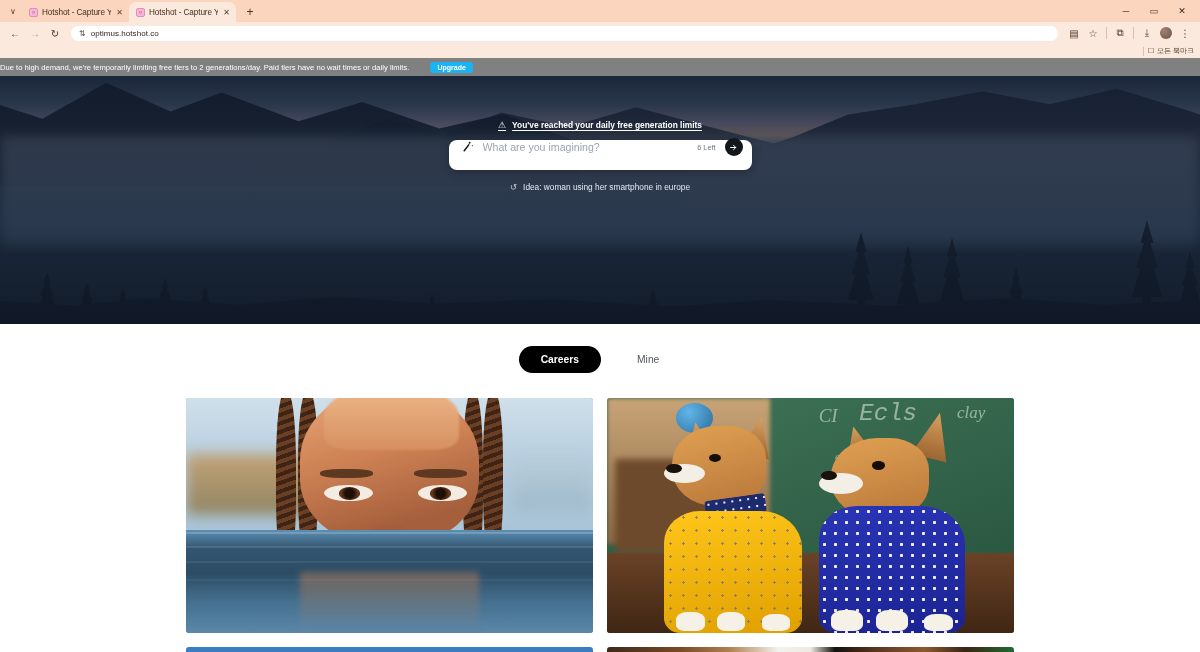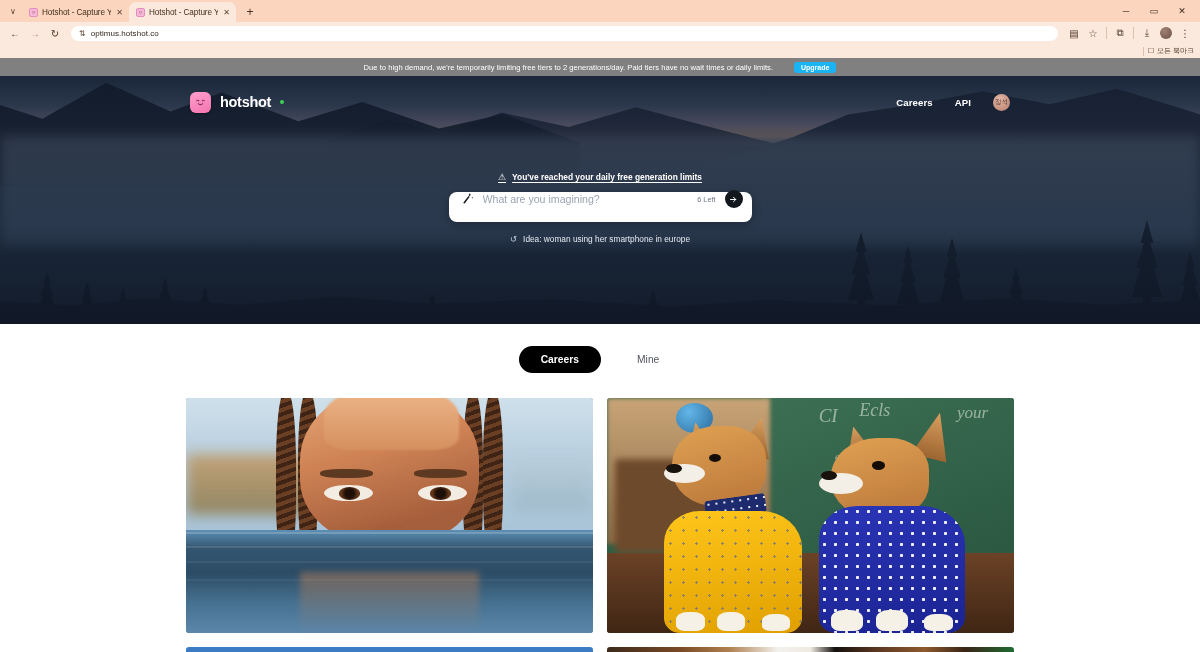--- a/index.html
+++ b/index.html
@@ -81,21 +81,21 @@
   }
   .bm-sep { width:1px; height:9px; background:#d9c2b2; }
   .bm-item {
     display:flex; align-items:center; gap:3px;
     font-size:7px; color:#4a3627;
   }
 
   
   #notice-banner {
     height:18px; background:#808080; display:flex;
-    align-items:center; justify-content:center; gap:21px;
+    align-items:center; justify-content:flex-start; gap:21px;
   }
   #notice-banner .notice-text { font-size:7.6px; color:#ffffff; letter-spacing:0.02px;}
   .upgrade-btn {
     background:#1ab4f5; color:#ffffff; font-size:7px; font-weight:bold;
     padding:2px 7px; border-radius:3px; line-height:1;
   }
 
   
   #hero {
     position:relative; height:248px; overflow:hidden;
@@ -452,39 +452,20 @@
       <div class="tree" style="left:888px; width:40px; height:78px;"></div>
       <div class="tree" style="left:930px; width:44px; height:86px;"></div>
       <div class="tree" style="left:1000px;width:32px; height:56px;"></div>
       <div class="tree" style="left:1120px;width:54px; height:104px;"></div>
       <div class="tree" style="left:1170px;width:40px; height:72px;"></div>
       <div class="ridge-low"></div>
     </div>
     <div class="hero-tint"></div>
   </div>
 
-  <div class="hero-header">
-    <div class="brand">
-      <span class="brand-mark">
-        <svg width="13" height="13" viewBox="0 0 24 24" aria-hidden="true">
-          <path d="M5 9 q2 -2.4 4 0" stroke="#8b3566" stroke-width="2" fill="none" stroke-linecap="round"></path>
-          <path d="M15 9 q2 -2.4 4 0" stroke="#8b3566" stroke-width="2" fill="none" stroke-linecap="round"></path>
-          <path d="M8 14 q4 4 8 0" stroke="#8b3566" stroke-width="2" fill="none" stroke-linecap="round"></path>
-        </svg>
-      </span>
-      <span class="brand-name">hotshot</span>
-      <span class="brand-dot"></span>
-    </div>
-
-    <div class="hero-nav">
-      <a href="#">Careers</a>
-      <a href="#">API</a>
-      <span class="nav-avatar">정석</span>
-    </div>
-  </div>
 
   <div class="hero-center">
     <div class="limit-warning">
       <span class="warn-glyph">⚠</span>
       <span>You've reached your daily free generation limits</span>
     </div>
 
     <div class="prompt-box">
       <span class="wand-icon">
         <svg width="12" height="12" viewBox="0 0 24 24" aria-hidden="true">
@@ -542,22 +523,22 @@
         <div class="w-ripple" style="bottom:36%; opacity:0.6;"></div>
         <div class="w-ripple" style="bottom:30%; opacity:0.4;"></div>
         <div class="w-ripple" style="bottom:22%; opacity:0.25;"></div>
       </div>
     </div>
 
     <div class="card">
       <div class="art-corgi">
         <div class="c-board"></div>
         <div class="c-chalk" style="left:52%; top:3%;  font-size:19px;">CI</div>
-        <div class="c-chalk" style="left:62%; top:1%;  font-size:18px;">Ecls</div>
-        <div class="c-chalk" style="left:86%; top:2%;  font-size:17px;">your</div>
+        <div class="c-chalk" style="left:62%; top:1%;  font-size:24px;font-family:Liberation Mono, monospace;">Ecls</div>
+        <div class="c-chalk" style="left:86%; top:2%;  font-size:17px;">clay</div>
         <div class="c-chalk" style="left:56%; top:22%; font-size:11px;">e</div>
         <div class="c-chalk" style="left:60%; top:30%; font-size:10px;">t</div>
         <div class="c-wallleft"></div>
         <div class="c-desk-bg"></div>
         <div class="c-globe"></div>
         <div class="c-floor"></div>
 
         <div class="c-ear" style="left:19%; top:10%; width:7%;  height:14%; transform:rotate(-10deg);"></div>
         <div class="c-ear" style="left:33%; top:8%;  width:8%;  height:17%; transform:rotate(12deg);"></div>
         <div class="c-head c-h1"></div>

